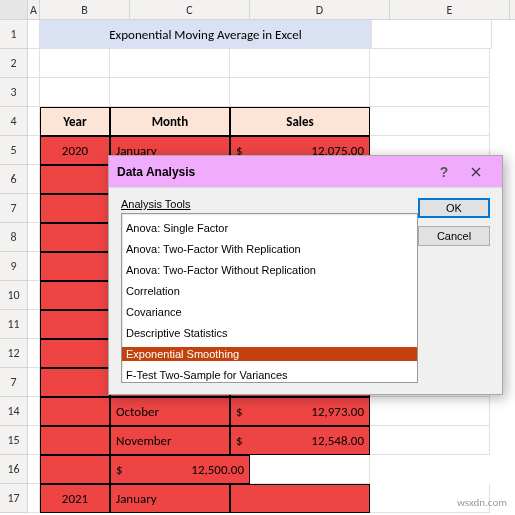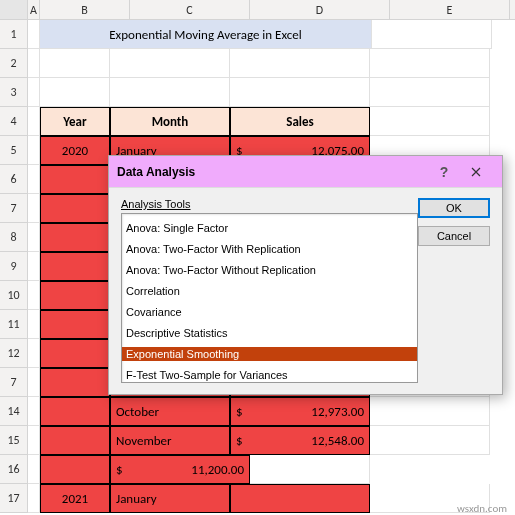--- a/index.html
+++ b/index.html
@@ -47,21 +47,21 @@
 .dlg-left { flex: 1; }
 .dlg-label { margin-bottom: 3px; }
 .dlg-list { border: 1px solid #999; background: #fff; height: 170px; overflow: hidden; box-shadow: inset 1px 1px 2px rgba(0,0,0,0.1); }
 .dlg-item { padding: 1px 4px; cursor: pointer; white-space: nowrap; margin-top: 7px; }
 .dlg-item.selected { background: #c2410c; color: #fff; }
 .dlg-right { width: 72px; display: flex; flex-direction: column; gap: 8px; }
 .dlg-btn { height: 20px; border: 1px solid #adadad; background: #e1e1e1; font-size: 11px; cursor: pointer; display: flex; align-items: center; justify-content: center; }
 .dlg-btn.primary { border: 2px solid #0078d7; }
 .dlg-btn u { text-decoration: underline; }
 
-.watermark { position: absolute; bottom: 0; right: 8px; font-size: 11px; color: #999; }
+.watermark { position: absolute; bottom: 6px; right: 8px; font-size: 11px; color: #999; }
 </style>
 </head>
 <body>
 
 <div class="col-headers">
   <div class="corner"></div>
   <div class="col-h col-A">A</div>
   <div class="col-h col-B">B</div>
   <div class="col-h col-C">C</div>
   <div class="col-h col-D">D</div>
@@ -212,21 +212,21 @@
             </div>
           </div>
           <div class="cell c-E"></div>
         </div>
         <div class="row">
           <div class="cell c-A"></div>
           <div class="cell c-B data-cell center"></div>
           <div class="cell c-D data-cell">
             <div class="currency">
               <span class="sym">$</span>
-              <span class="val">11,200.00</span>
+              <span class="val">12,500.00</span>
             </div>
           </div>
           <div class="cell c-E"></div>
         </div>
         <div class="row">
           <div class="cell c-A"></div>
           <div class="cell c-B data-cell center">2021</div>
           <div class="cell c-C data-cell">January</div>
           <div class="cell c-D data-cell"></div>
           <div class="cell c-E"></div>

